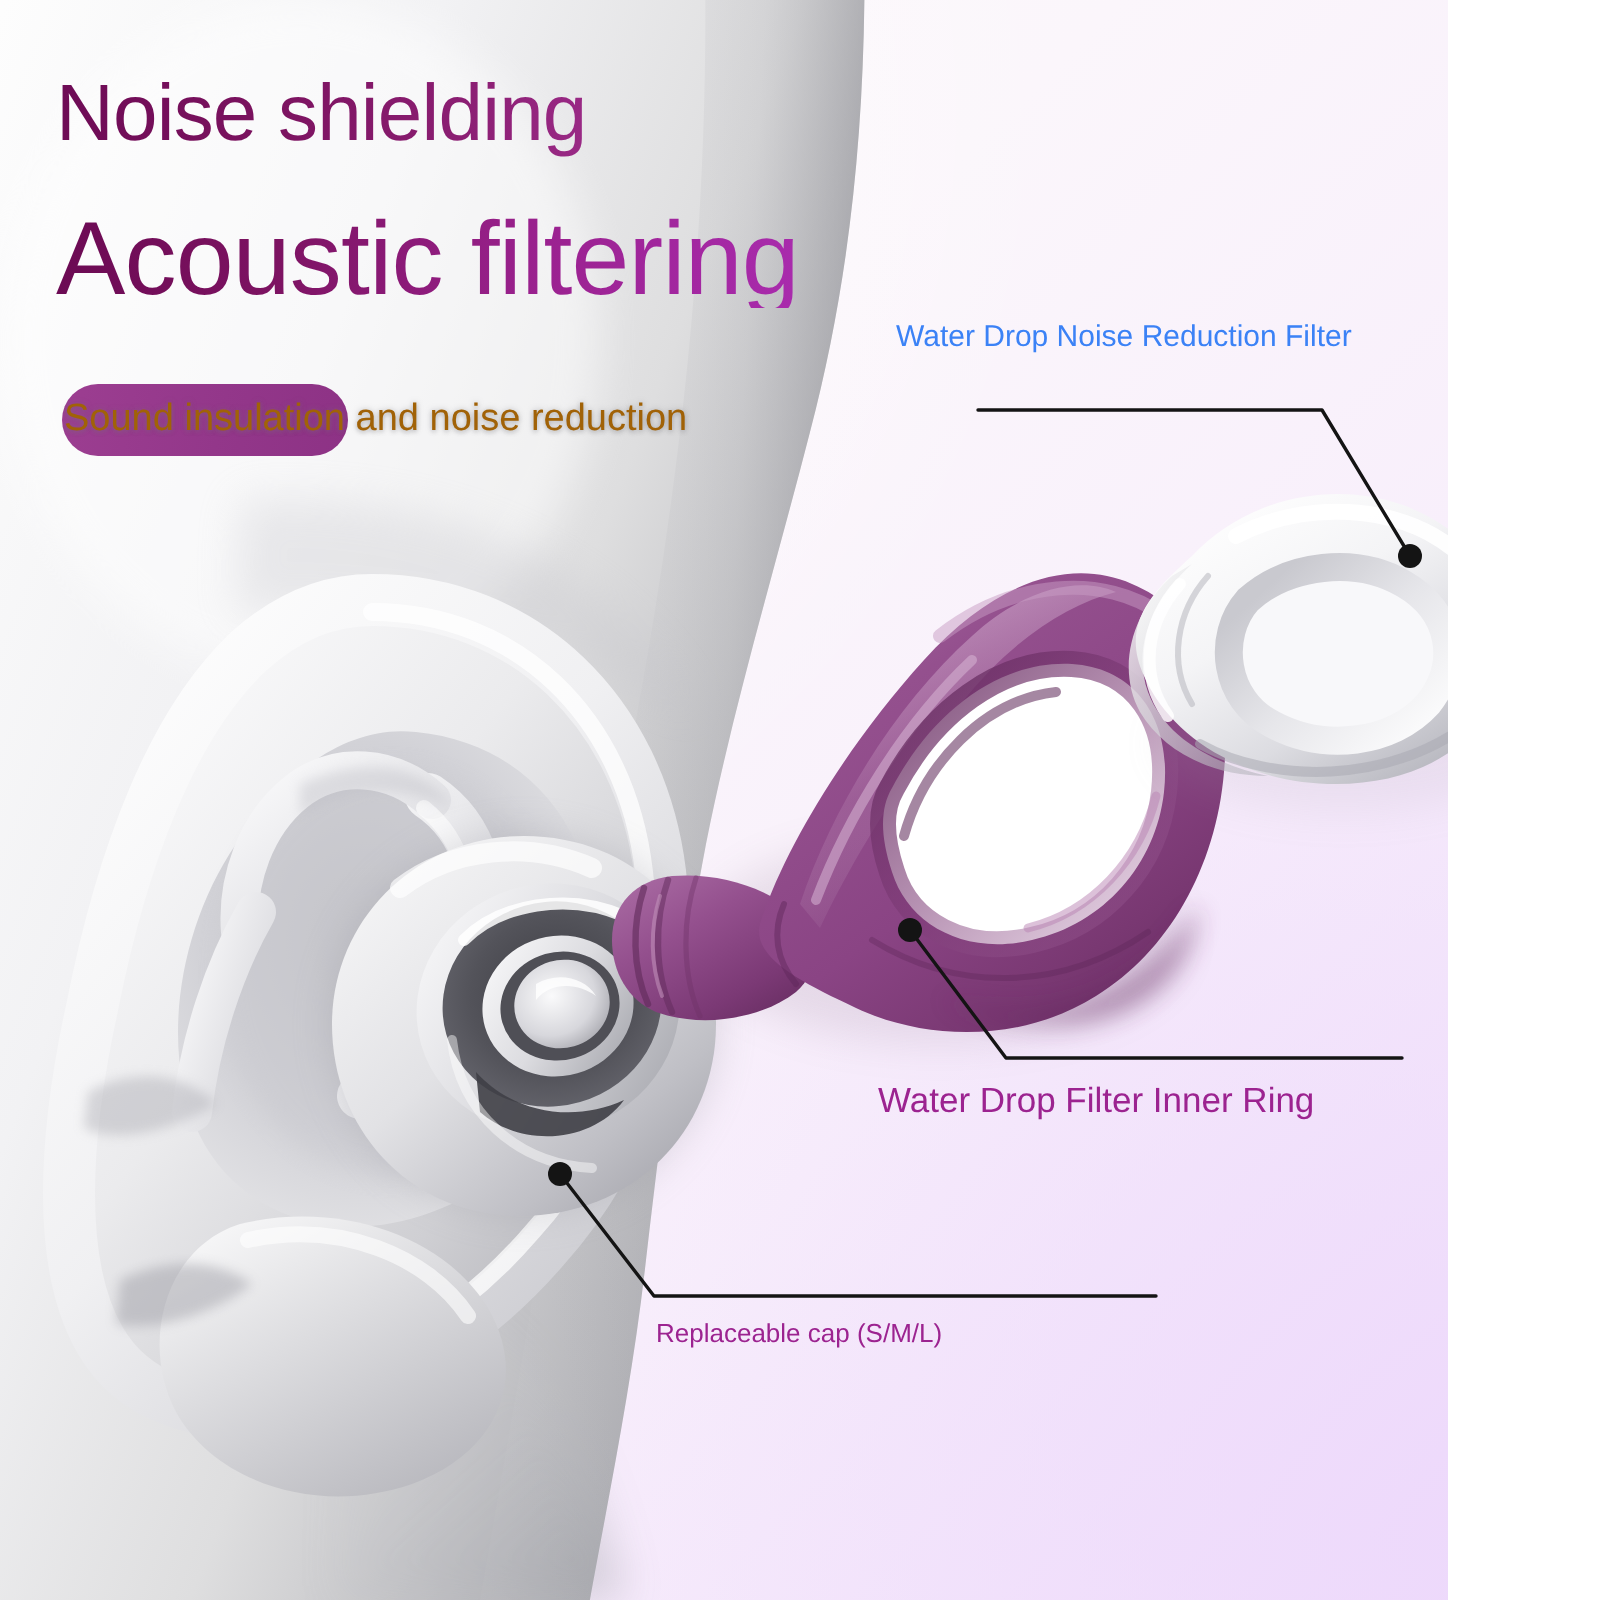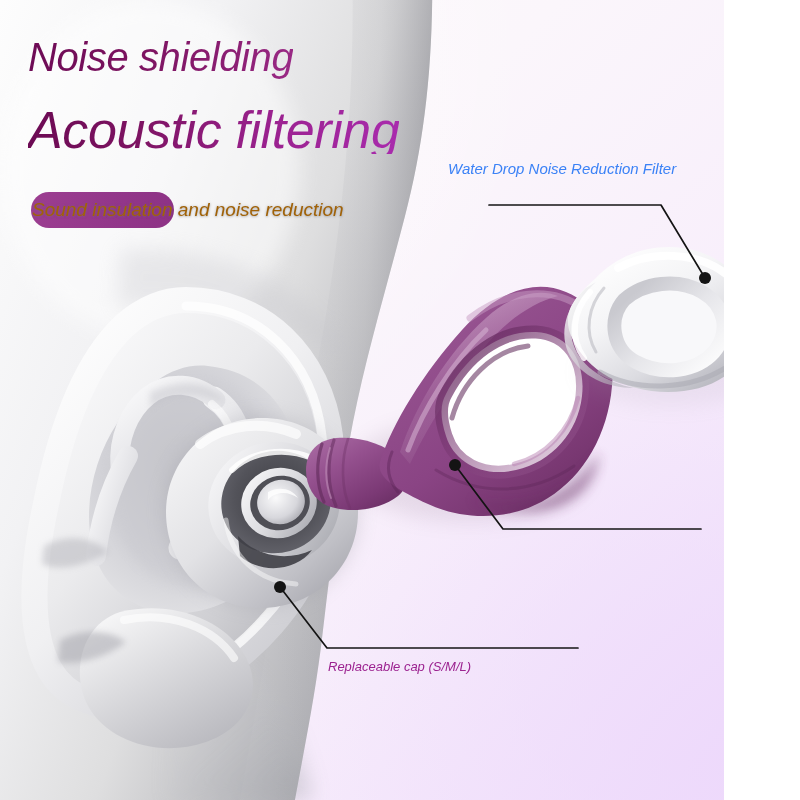--- a/index.html
+++ b/index.html
@@ -8,21 +8,20 @@
     padding: 0;
     background: #ffffff;
   }
   #stage {
     position: relative;
     width: 724px;
     height: 800px;
     overflow: hidden;
     font-family: "Liberation Sans", sans-serif;
     background: #ffffff;
-    font-style: italic;
   }
   #bg-svg, #art-svg {
     position: absolute;
     inset: 0;
     width: 800px;
     height: 800px;
     display: block;
   }
   .txt-layer {
     position: absolute;
@@ -477,17 +476,18 @@
 
     <div class="heading" id="heading-1">Noise shielding</div>
 
     <div class="heading" id="heading-2">Acoustic filtering</div>
 
     <div id="badge-pill"></div>
     <div id="badge-text">Sound insulation and noise reduction</div>
 
     <div class="callout" id="label-filter">Water Drop Noise Reduction Filter</div>
 
+    <div class="callout" id="label-inner-ring">Water Drop Filter Inner Ring</div>
 
     <div class="callout" id="label-cap">Replaceable cap (S/M/L)</div>
 
   </div>
 </div>
 
 </body></html>

